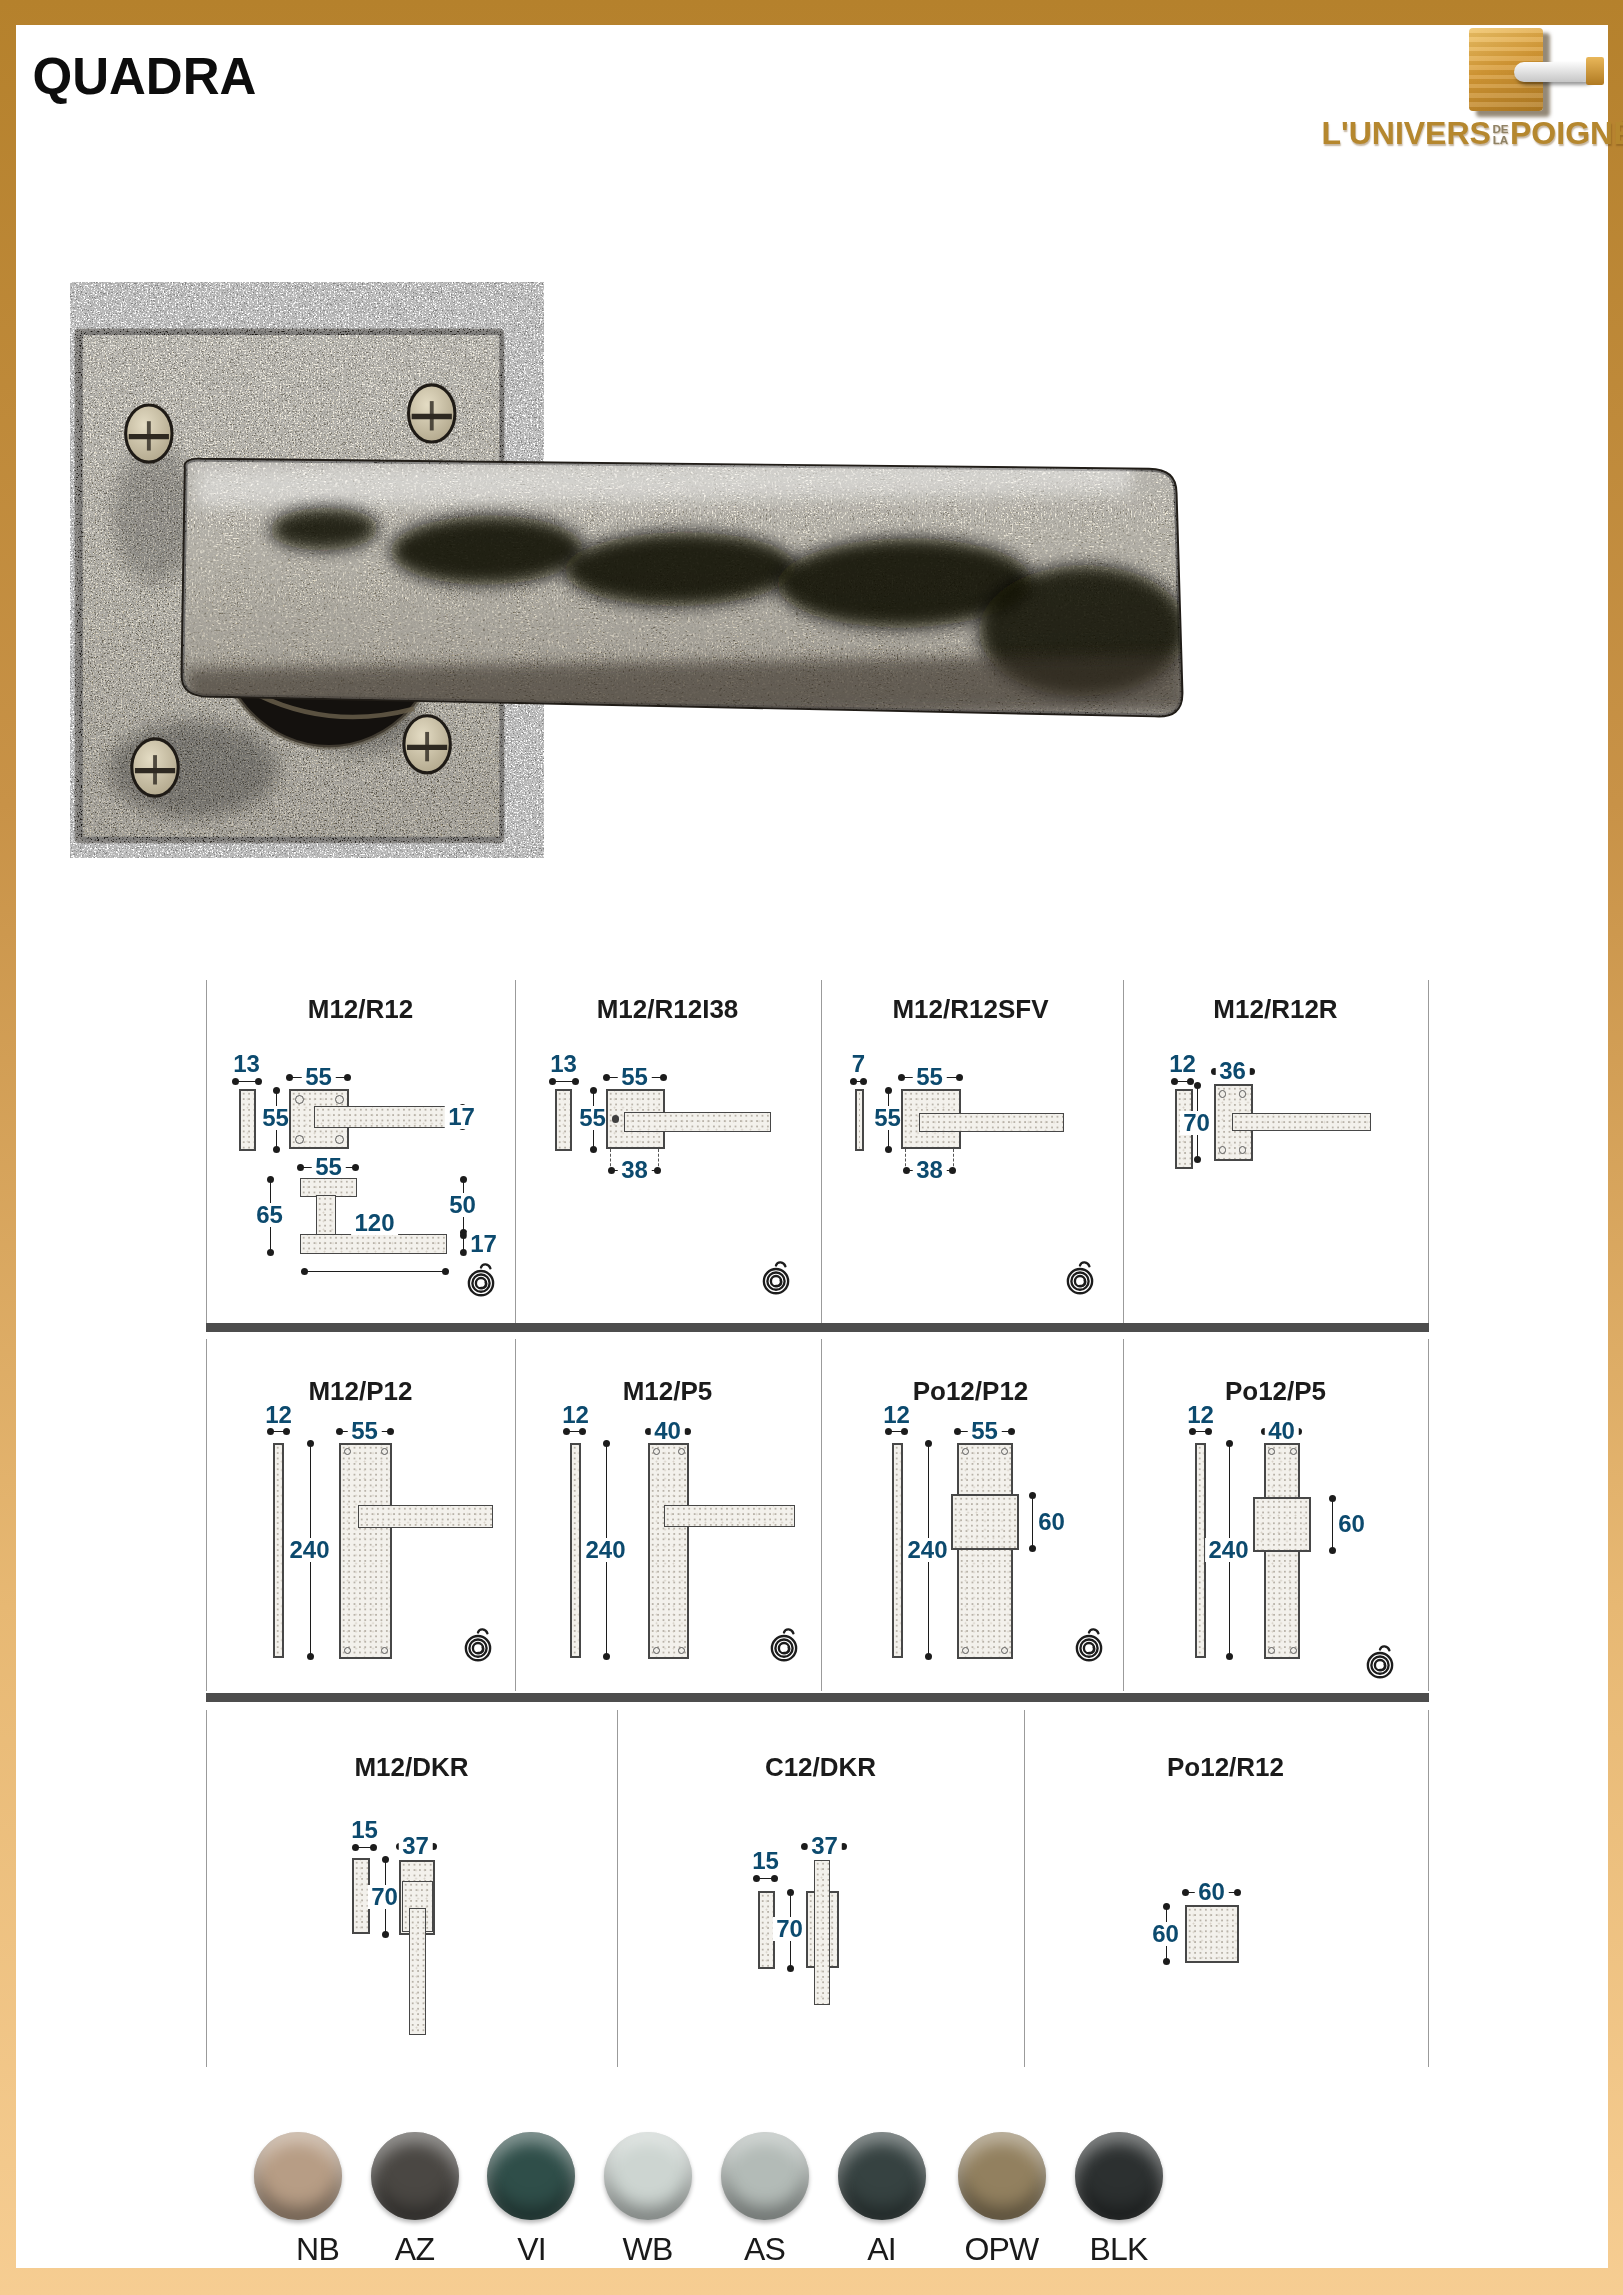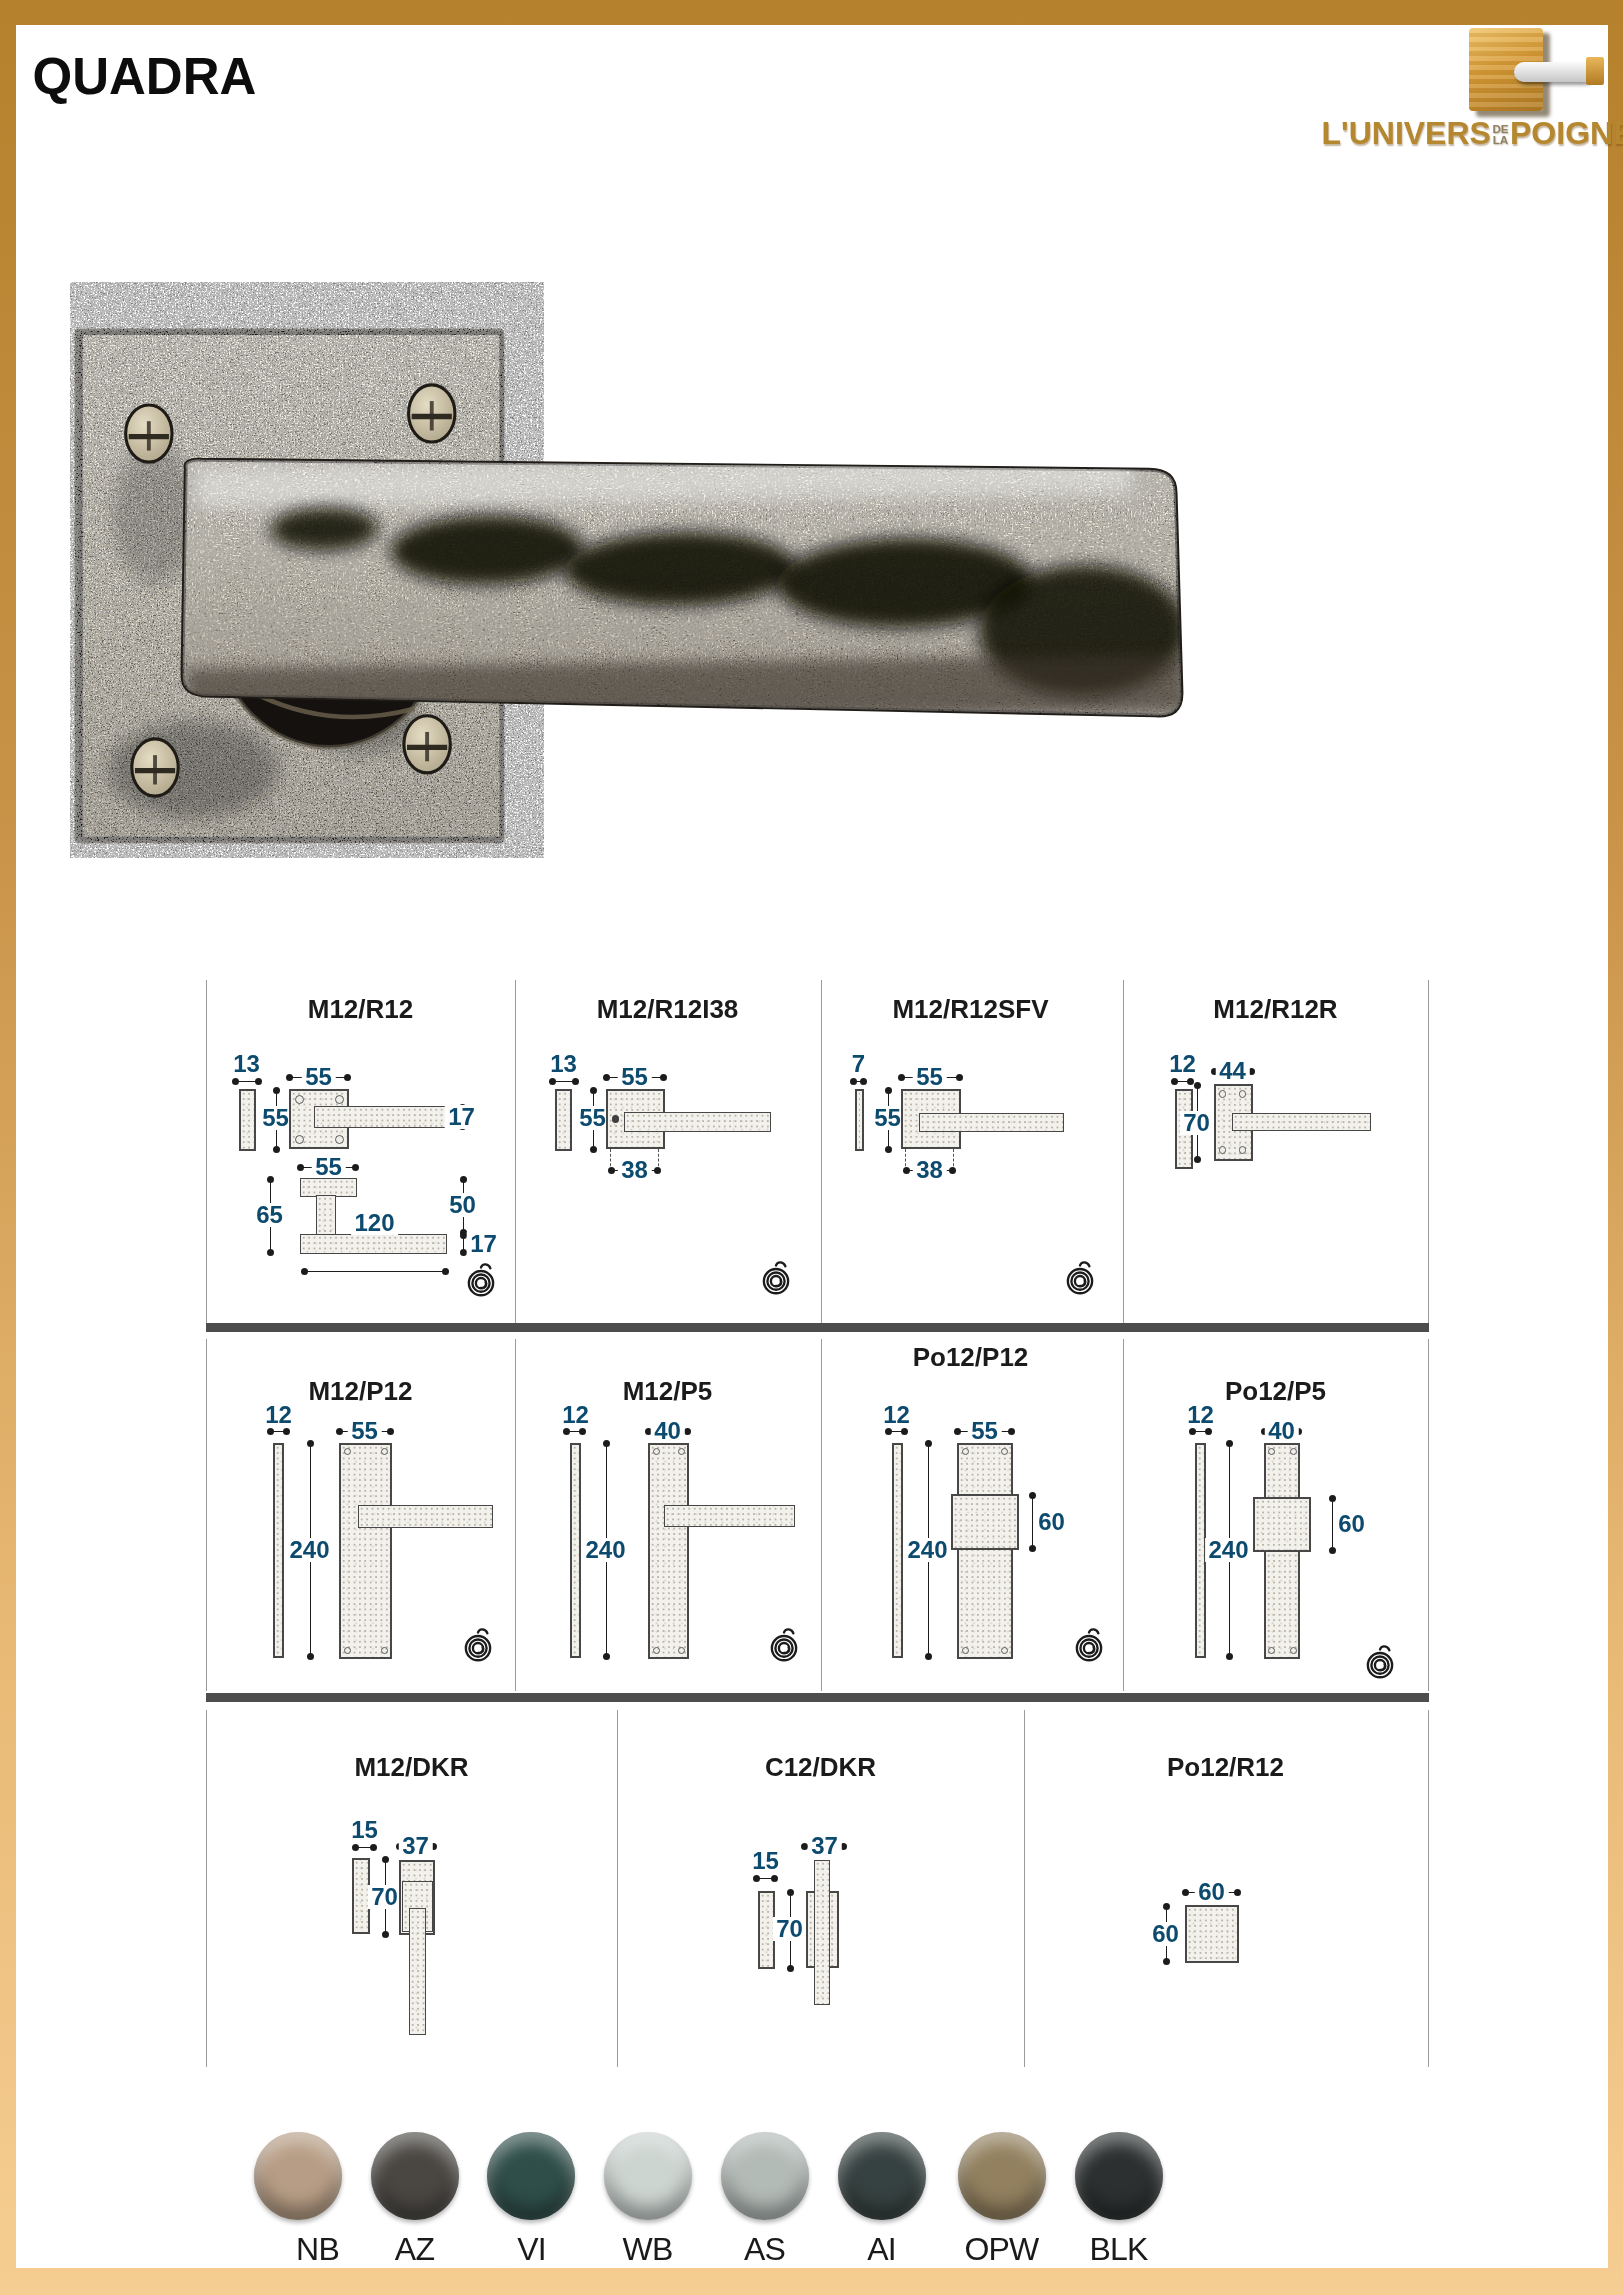--- a/index.html
+++ b/index.html
@@ -292,21 +292,21 @@
   <div class="dlabel" style="left:1167px;top:1039px;">12</div>
   <div class="tex" style="left:1159px;top:1064px;width:18.5px;height:80px;"></div>
   <div class="vdim" style="left:1181px;top:1059px;height:77px;"></div>
   <div class="dlabel" style="left:1181px;top:1098px;">70</div>
   <div class="tex" style="left:1198px;top:1059px;width:39px;height:77px;"></div>
   <div class="dscrew" style="left:1203px;top:1065px;width:7.7px;height:7.7px;"></div>
   <div class="dscrew" style="left:1223px;top:1065px;width:7.7px;height:7.7px;"></div>
   <div class="dscrew" style="left:1203px;top:1121px;width:7.7px;height:7.7px;"></div>
   <div class="dscrew" style="left:1223px;top:1121px;width:7.7px;height:7.7px;"></div>
   <div class="hdim" style="left:1198px;top:1046px;width:39px;"></div>
-  <div class="dlabel" style="left:1217px;top:1046px;">44</div>
+  <div class="dlabel" style="left:1217px;top:1046px;">36</div>
   <div class="tex tex2" style="left:1216px;top:1088px;width:139px;height:18px;"></div>
 
   <div class="cell-title" style="left:345px;top:1351px;">M12/P12</div>
   <div class="hdim" style="left:254px;top:1406px;width:18.5px;"></div>
   <div class="dlabel" style="left:263px;top:1390px;">12</div>
   <div class="tex" style="left:257px;top:1418px;width:11.6px;height:215px;"></div>
   <div class="vdim" style="left:294px;top:1417px;height:216px;"></div>
   <div class="dlabel" style="left:294px;top:1525px;">240</div>
   <div class="tex" style="left:323px;top:1418px;width:53px;height:216px;"></div>
   <div class="dscrew" style="left:328px;top:1423px;width:7px;height:7px;"></div>
@@ -347,21 +347,21 @@
           <g fill="none" stroke="#1c1c1c" stroke-width="3" stroke-linecap="round">
             <circle cx="23" cy="27" r="15.5"></circle>
             <circle cx="23" cy="27" r="11"></circle>
             <circle cx="23" cy="27" r="6.5"></circle>
             <path d="M35 8 C33 2 25 1 23 7"></path>
             <path d="M23 33 c5 1 8 -3 6 -7"></path>
           </g>
         </svg>
   </div>
 
-  <div class="cell-title" style="left:955px;top:1317px;">Po12/P12</div>
+  <div class="cell-title" style="left:955px;top:1351px;">Po12/P12</div>
   <div class="hdim" style="left:872px;top:1406px;width:18.5px;"></div>
   <div class="dlabel" style="left:881px;top:1390px;">12</div>
   <div class="tex" style="left:876px;top:1418px;width:11.6px;height:215px;"></div>
   <div class="vdim" style="left:912px;top:1417px;height:216px;"></div>
   <div class="dlabel" style="left:912px;top:1525px;">240</div>
   <div class="tex" style="left:941px;top:1418px;width:56px;height:216px;"></div>
   <div class="dscrew" style="left:946px;top:1423px;width:7px;height:7px;"></div>
   <div class="dscrew" style="left:985px;top:1423px;width:7px;height:7px;"></div>
   <div class="dscrew" style="left:946px;top:1622px;width:7px;height:7px;"></div>
   <div class="dscrew" style="left:985px;top:1622px;width:7px;height:7px;"></div>

